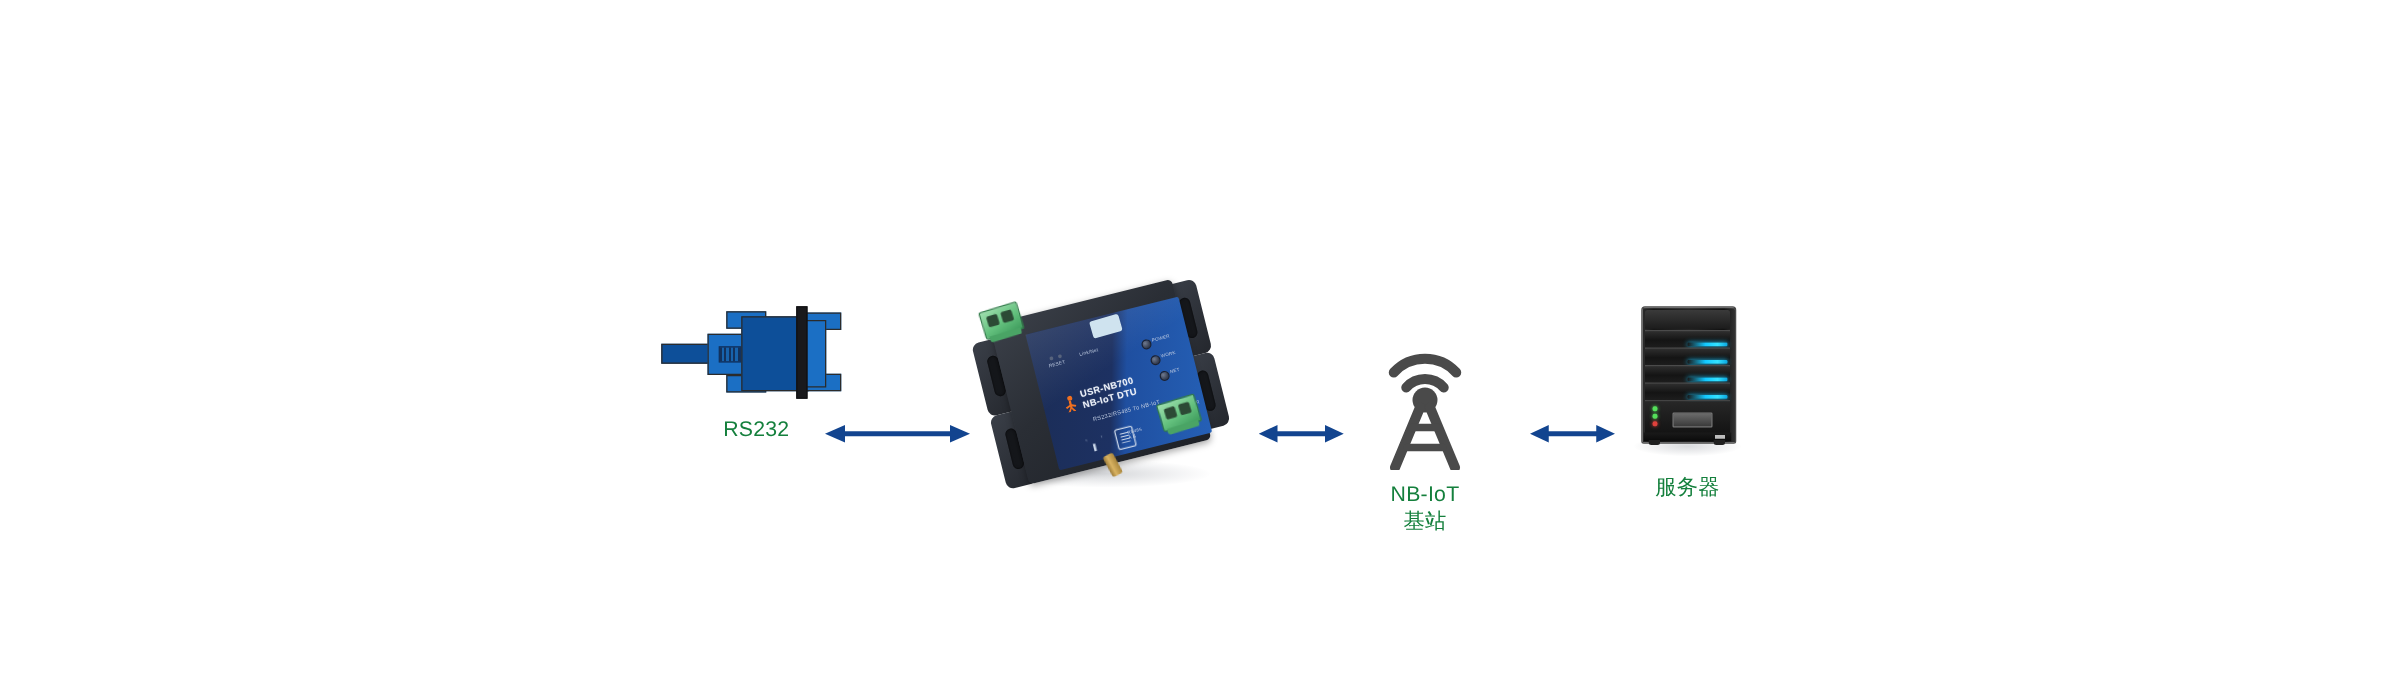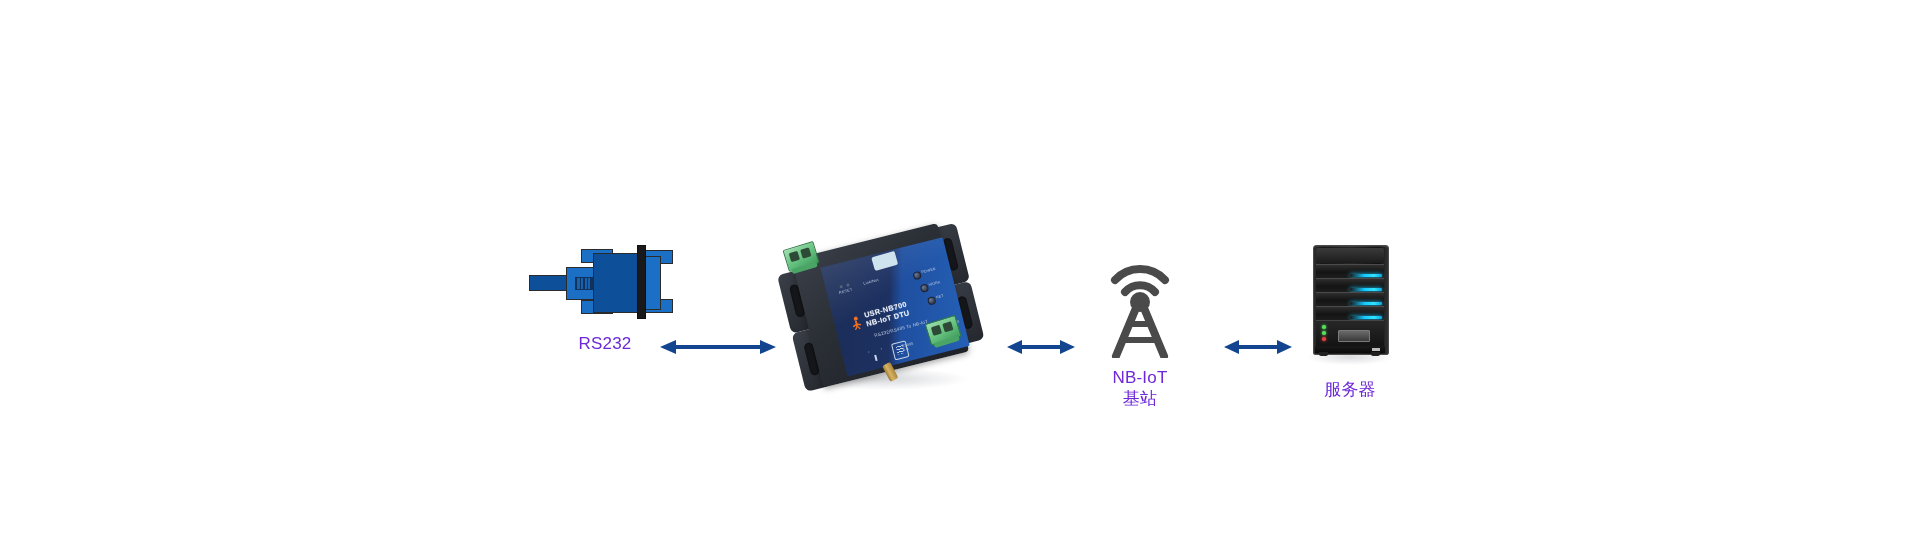--- a/index.html
+++ b/index.html
@@ -20,21 +20,21 @@
     height: 545px;
     background: #ffffff;
   }
 
   .node {
     position: absolute;
   }
 
   .node-label {
     text-align: center;
-    color: #6d28d9;
+    color: #15803d;
     font-family: "Liberation Sans", sans-serif;
     font-size: 17px;
     line-height: 21px;
     letter-spacing: 0.2px;
     white-space: pre-line;
   }
 
   
   .rs232-wrap { left: 515px; top: 245px; width: 180px; }
   .db9 {
@@ -384,21 +384,21 @@
   .dev-sma {
     position: absolute;
     left: 78px; top: 130px;
     width: 9px; height: 18px;
     background: linear-gradient(to right, #9b7a38 0%, #d9b362 40%, #a8853c 100%);
     border-radius: 2px;
     transform: rotate(-14deg);
   }
 
   
-  .tower-wrap { left: 1055px; top: 248px; width: 170px; }
+  .tower-wrap { left: 1055px; top: 266px; width: 170px; }
   .tower {
     position: relative;
     width: 170px; height: 110px;
   }
   .tower svg { display: block; margin: 0 auto; }
   .tower-wrap .node-label { margin-top: 9px; }
 
   
   .server-wrap { left: 1265px; top: 245px; width: 170px; }
   .server {

